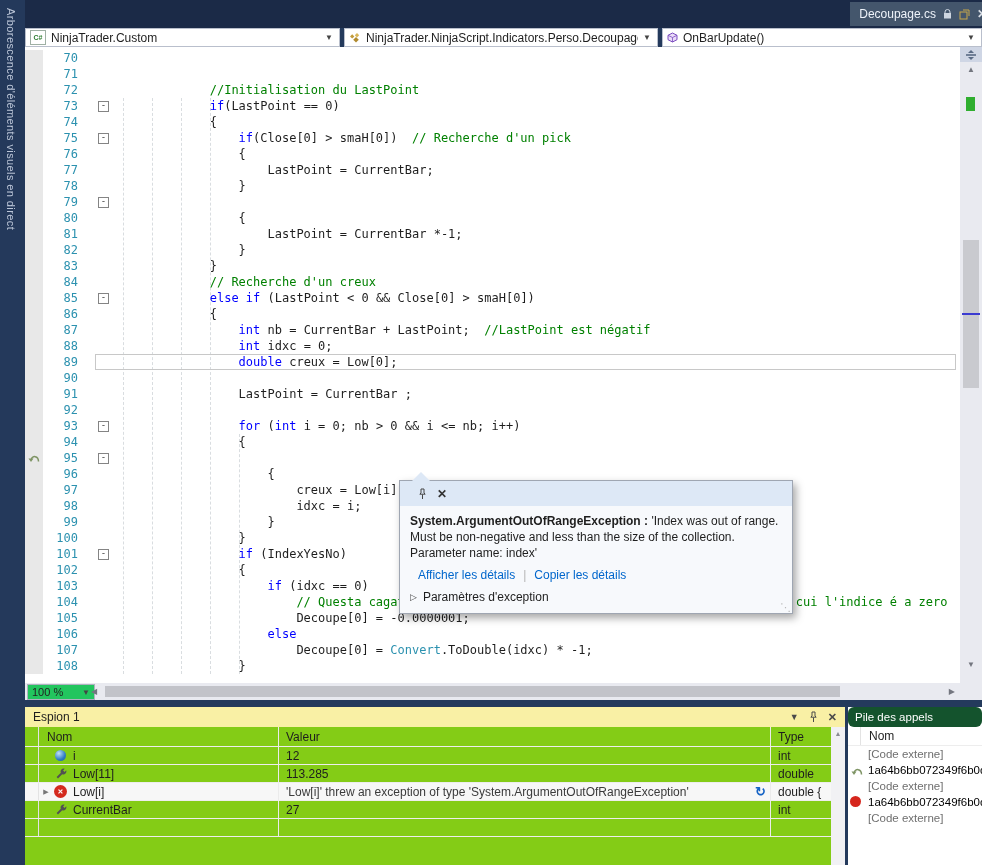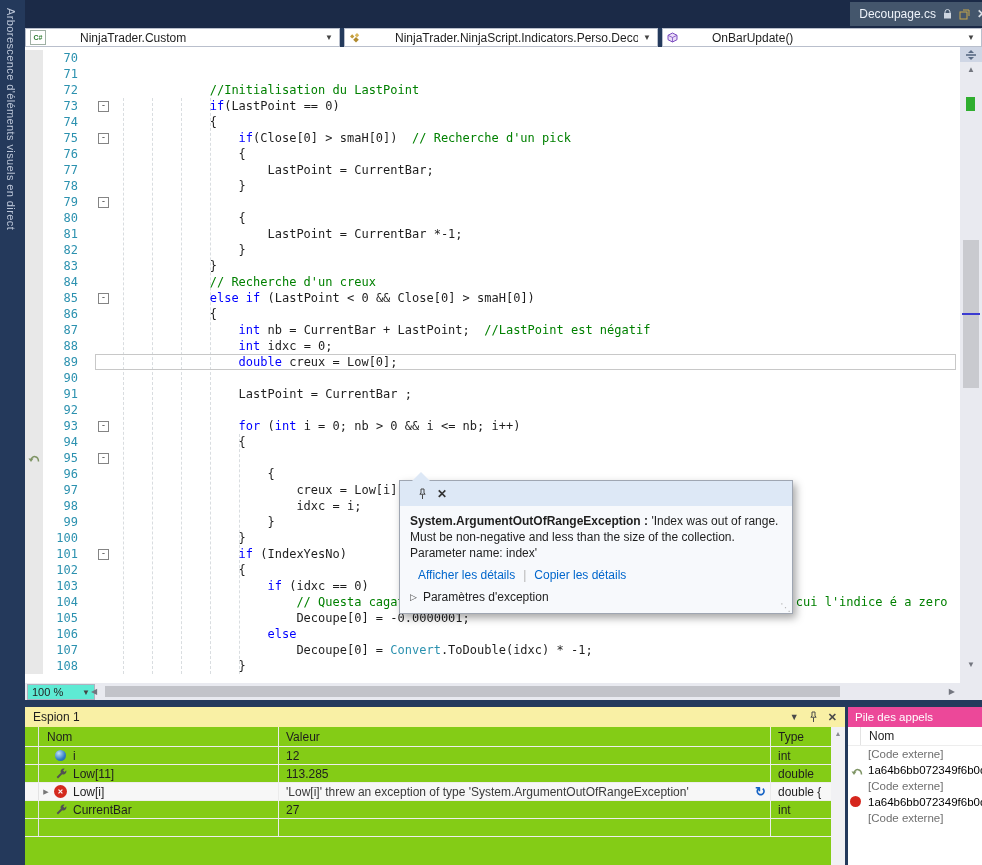--- a/index.html
+++ b/index.html
@@ -13,21 +13,21 @@
   
   .titlebar{position:absolute;left:25px;top:0;width:957px;height:28px;background:#1b2a47;padding-left:40px;}
   .doc-tab{position:absolute;right:26px;top:2px;height:24px;background:#44566c;display:flex;align-items:center;gap:7px;padding:0 9px;}
   .doc-tab .lbl{color:#eef3fa;font-size:12px;}
   .doc-tab .x{color:#d8dde5;font-size:12px;font-weight:bold;line-height:1;}
   .tab-caret{position:absolute;right:7px;top:10px;color:#8fa0b8;font-size:8px;}
 
   
   .navbar{position:absolute;left:25px;top:28px;width:957px;height:19px;background:#243a5c;display:flex;gap:4px;}
   .combo{background:#fff;border:1px solid #b9bfcc;display:flex;align-items:center;gap:5px;padding:0 4px;box-sizing:border-box;height:19px;}
-  .combo .lbl{font-size:12px;color:#1e1e1e;white-space:nowrap;overflow:hidden;flex:1;margin-left:29px;}
+  .combo .lbl{font-size:12px;color:#1e1e1e;white-space:nowrap;overflow:hidden;flex:1;}
   .combo .car{color:#444;font-size:8px;padding-right:2px;}
   .combo1{width:315px;} .combo2{width:314px;} .combo3{flex:1;}
   .cs-ico{display:inline-flex;align-items:center;justify-content:center;width:14px;height:13px;border:1px solid #9fb0a4;background:#fff;color:#2e7d32;font-size:7px;font-weight:bold;}
 
   
   .editor{position:absolute;left:25px;top:47px;width:935px;height:636px;background:#fff;overflow:hidden;}
   .guides{position:absolute;left:0;top:51px;height:576px;width:100%;pointer-events:none;}
   .guide{position:absolute;top:0;bottom:0;border-left:1px dashed #d9dde0;}
   .g0{left:98px}.g1{left:127px}.g2{left:156px}.g3{left:185px}.g4{left:214px;top:336px;}
   #code-lines{position:absolute;left:0;top:3px;width:100%;}
@@ -57,21 +57,21 @@
   .pop-body{padding:7px 10px 0 10px;color:#1e1e1e;line-height:1.35;}
   .pop-links{padding:6px 10px 0 18px;display:flex;align-items:center;gap:8px;}
   .pop-links a{color:#0066cc;text-decoration:none;font-size:12px;}
   .pop-sep{color:#b5b5b5;}
   .pop-exp{padding:8px 10px 0 10px;color:#1e1e1e;display:flex;align-items:center;gap:6px;}
   .pop-exp .tri{font-size:9px;color:#444;}
   .grip{position:absolute;right:1px;bottom:-1px;color:#b9b9b9;font-size:11px;}
 
   
   .hstrip{position:absolute;left:25px;top:683px;width:935px;height:17px;background:#e9eaf0;}
-  .zoomctl{position:absolute;left:2px;top:1px;width:58px;height:14px;background:#5eead4;border:1px solid #aeb2bf;
+  .zoomctl{position:absolute;left:2px;top:1px;width:58px;height:14px;background:#22c55e;border:1px solid #aeb2bf;
            display:flex;align-items:center;font-size:11px;color:#222;padding:0 4px;justify-content:space-between;}
   .zoomctl .car{font-size:8px;color:#444;}
   .harrow{position:absolute;top:4px;color:#73767f;font-size:8px;}
   .hthumb{position:absolute;left:80px;top:3px;width:735px;height:11px;background:#c2c3c9;}
   .corner{position:absolute;left:960px;top:683px;width:22px;height:17px;background:#e9eaf0;}
 
   
   .vscroll{position:absolute;left:960px;top:47px;width:22px;height:636px;background:#e9eaf0;}
   .vsplit{position:absolute;left:0;top:0;width:22px;height:15px;background:#cfd6e5;display:flex;align-items:center;justify-content:center;}
   .varrow{position:absolute;left:0;width:22px;text-align:center;color:#73767f;font-size:8px;}
@@ -99,21 +99,21 @@
   .sphere{width:11px;height:11px;border-radius:50%;background:radial-gradient(circle at 35% 30%, #bfe0f8, #2f7cc4 60%, #1b5fa0);}
   .rerr{width:13px;height:13px;border-radius:50%;background:#d42a1e;color:#fff;font-size:7px;font-weight:bold;display:inline-flex;align-items:center;justify-content:center;}
   .refr{margin-left:auto;color:#1563c5;font-weight:bold;font-size:13px;padding-right:4px;}
   .wvscroll{position:absolute;right:0;top:20px;width:14px;bottom:0;background:#f1f1f4;text-align:center;}
   .wvscroll .up{color:#8a8a92;font-size:7px;line-height:14px;}
   .exrow .wc-v .val{color:#3b3b3b;}
   .exrow{background:#f7f7f7;align-items:center;}
 
   
   .stack{position:absolute;left:848px;top:707px;width:134px;height:158px;background:#fff;}
-  .stitle{height:20px;background:#ec4899;color:#fff;display:flex;align-items:center;padding:0 7px;font-size:11.5px;}
+  .stitle{height:20px;background:#14532d;color:#fff;display:flex;align-items:center;padding:0 7px;font-size:11.5px;border-radius:6px;}
   .shead{height:18px;display:flex;align-items:center;border-bottom:1px solid #ededed;font-size:12px;color:#1e1e1e;}
   .sg{width:12px;flex:none;align-self:stretch;border-right:1px solid #e3e3e3;}
   .shead .lbl{padding-left:8px;}
   .srow{height:16px;display:flex;align-items:center;font-size:11.5px;white-space:nowrap;overflow:hidden;position:relative;padding-left:20px;}
   .srow.ext{color:#6f6f6f;}
   .srow .sic{position:absolute;left:2px;top:2px;display:inline-flex;}
   .rdot{width:11px;height:11px;border-radius:50%;background:#d6261d;display:inline-block;}
 </style>
 </head>
 <body>

